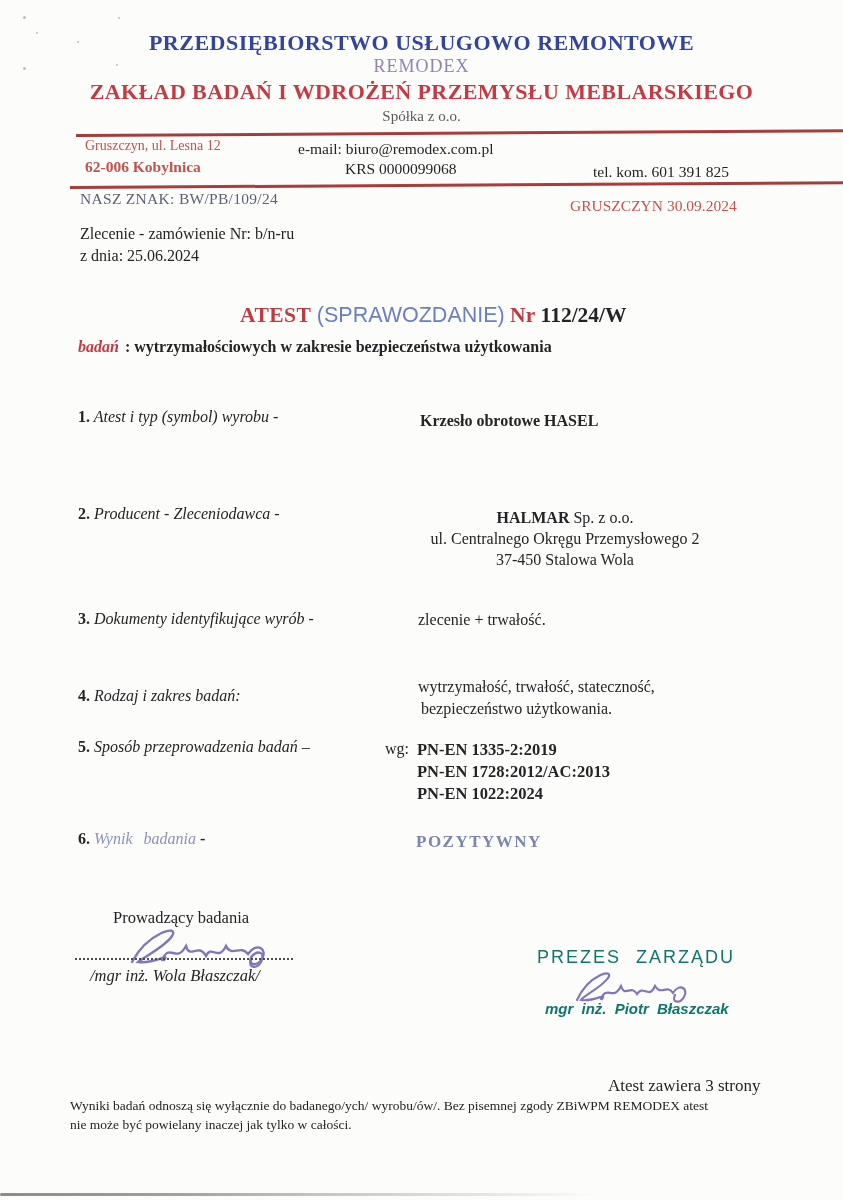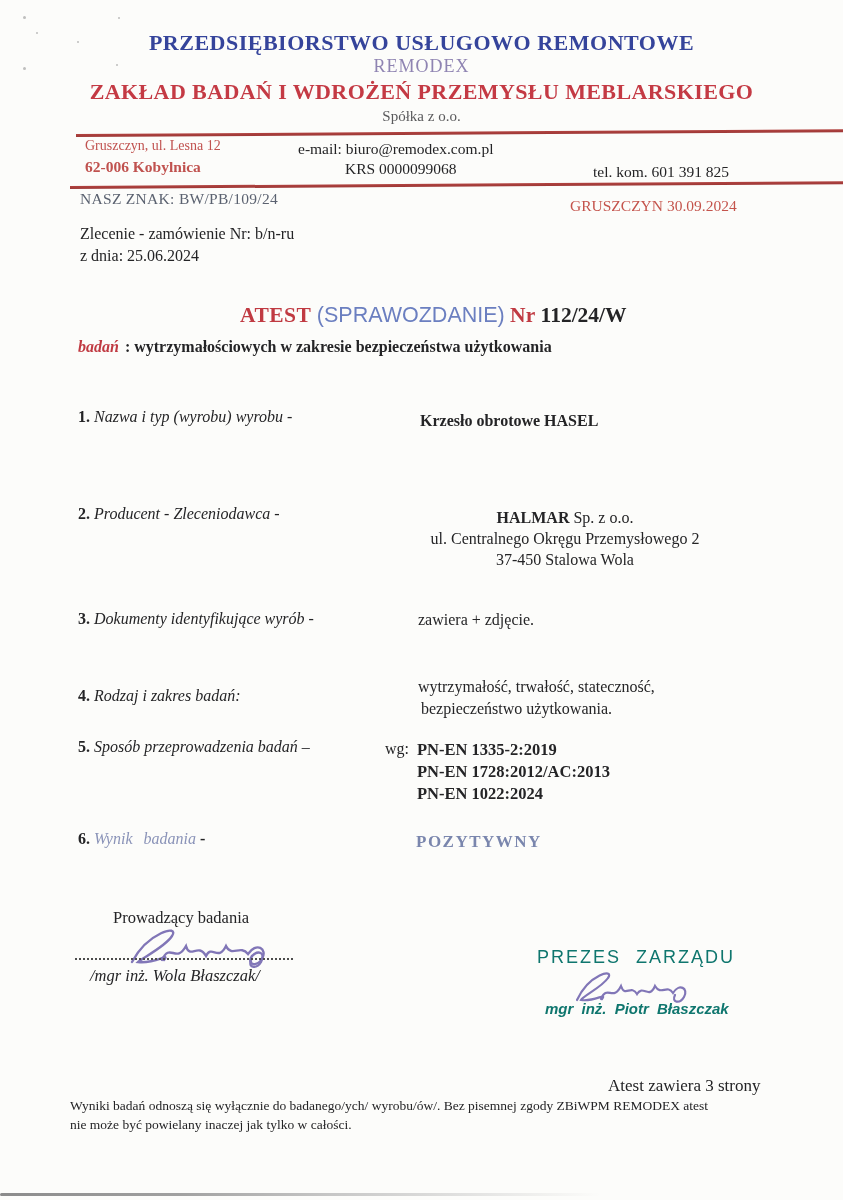--- a/index.html
+++ b/index.html
@@ -83,41 +83,41 @@
   <span class="b title-red">Nr</span>
   <span class="b">112/24/W</span>
 </div>
 <div class="abs" style="left:78px;top:338px;font-size:16px;">
   <span class="i b title-red">badań</span>
   <span class="b" style="margin-left:2px;">: wytrzymałościowych w zakresie bezpieczeństwa użytkowania</span>
 </div>
 
 <div class="abs item-label" style="left:78px;top:408px;">
   <span class="no">1.</span>
-  <span>Nazwa i typ (wyrobu) wyrobu -</span>
+  <span>Atest i typ (symbol) wyrobu -</span>
 </div>
 <div class="abs value b" style="left:420px;top:412px;">Krzesło obrotowe HASEL</div>
 
 <div class="abs item-label" style="left:78px;top:505px;">
   <span class="no">2.</span>
   <span>Producent - Zleceniodawca -</span>
 </div>
 <div class="abs center value" style="left:385px;top:507px;width:360px;line-height:21px;">
   <div>
     <span class="b">HALMAR</span><span> Sp. z o.o.</span>
   </div>
   <div>ul. Centralnego Okręgu Przemysłowego 2</div>
   <div>37-450 Stalowa Wola</div>
 </div>
 
 <div class="abs item-label" style="left:78px;top:610px;">
   <span class="no">3.</span>
   <span>Dokumenty identyfikujące wyrób -</span>
 </div>
-<div class="abs value" style="left:418px;top:611px;">zawiera + zdjęcie.</div>
+<div class="abs value" style="left:418px;top:611px;">zlecenie + trwałość.</div>
 
 <div class="abs item-label" style="left:78px;top:675px;margin-top:12px;">
   <span class="no">4.</span>
   <span>Rodzaj i zakres badań:</span>
 </div>
 <div class="abs value" style="left:418px;top:676px;line-height:22px;">
   <div>wytrzymałość,  trwałość, stateczność,</div>
   <div style="margin-left:3px;">bezpieczeństwo użytkowania.</div>
 </div>
 

